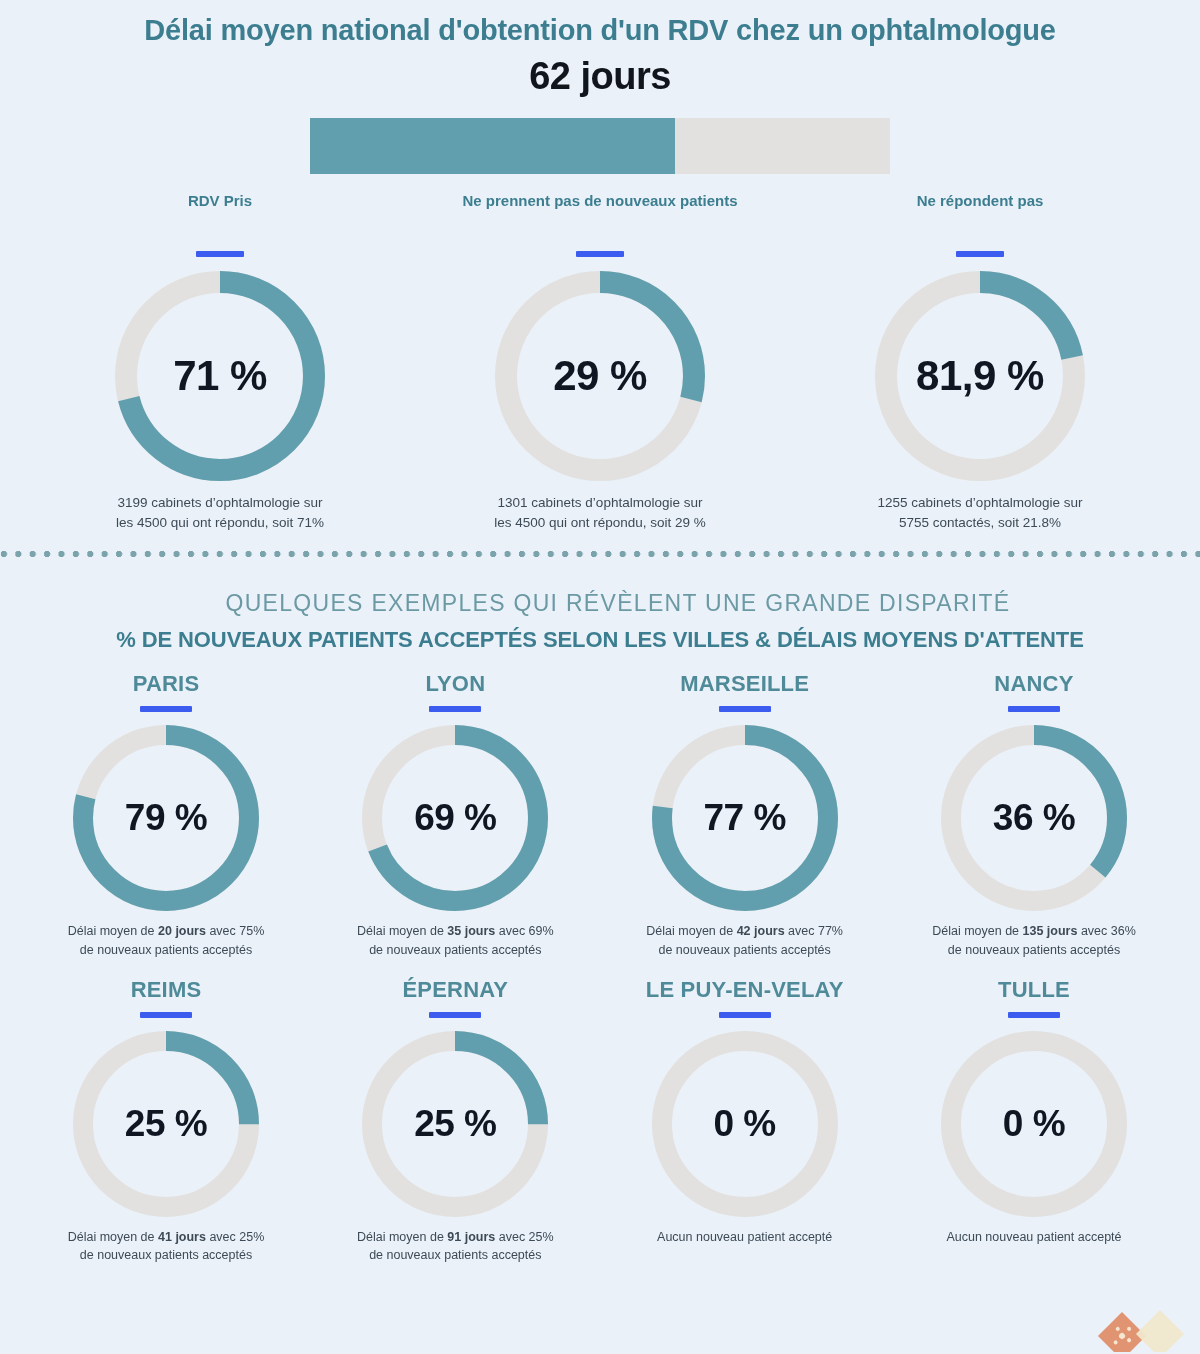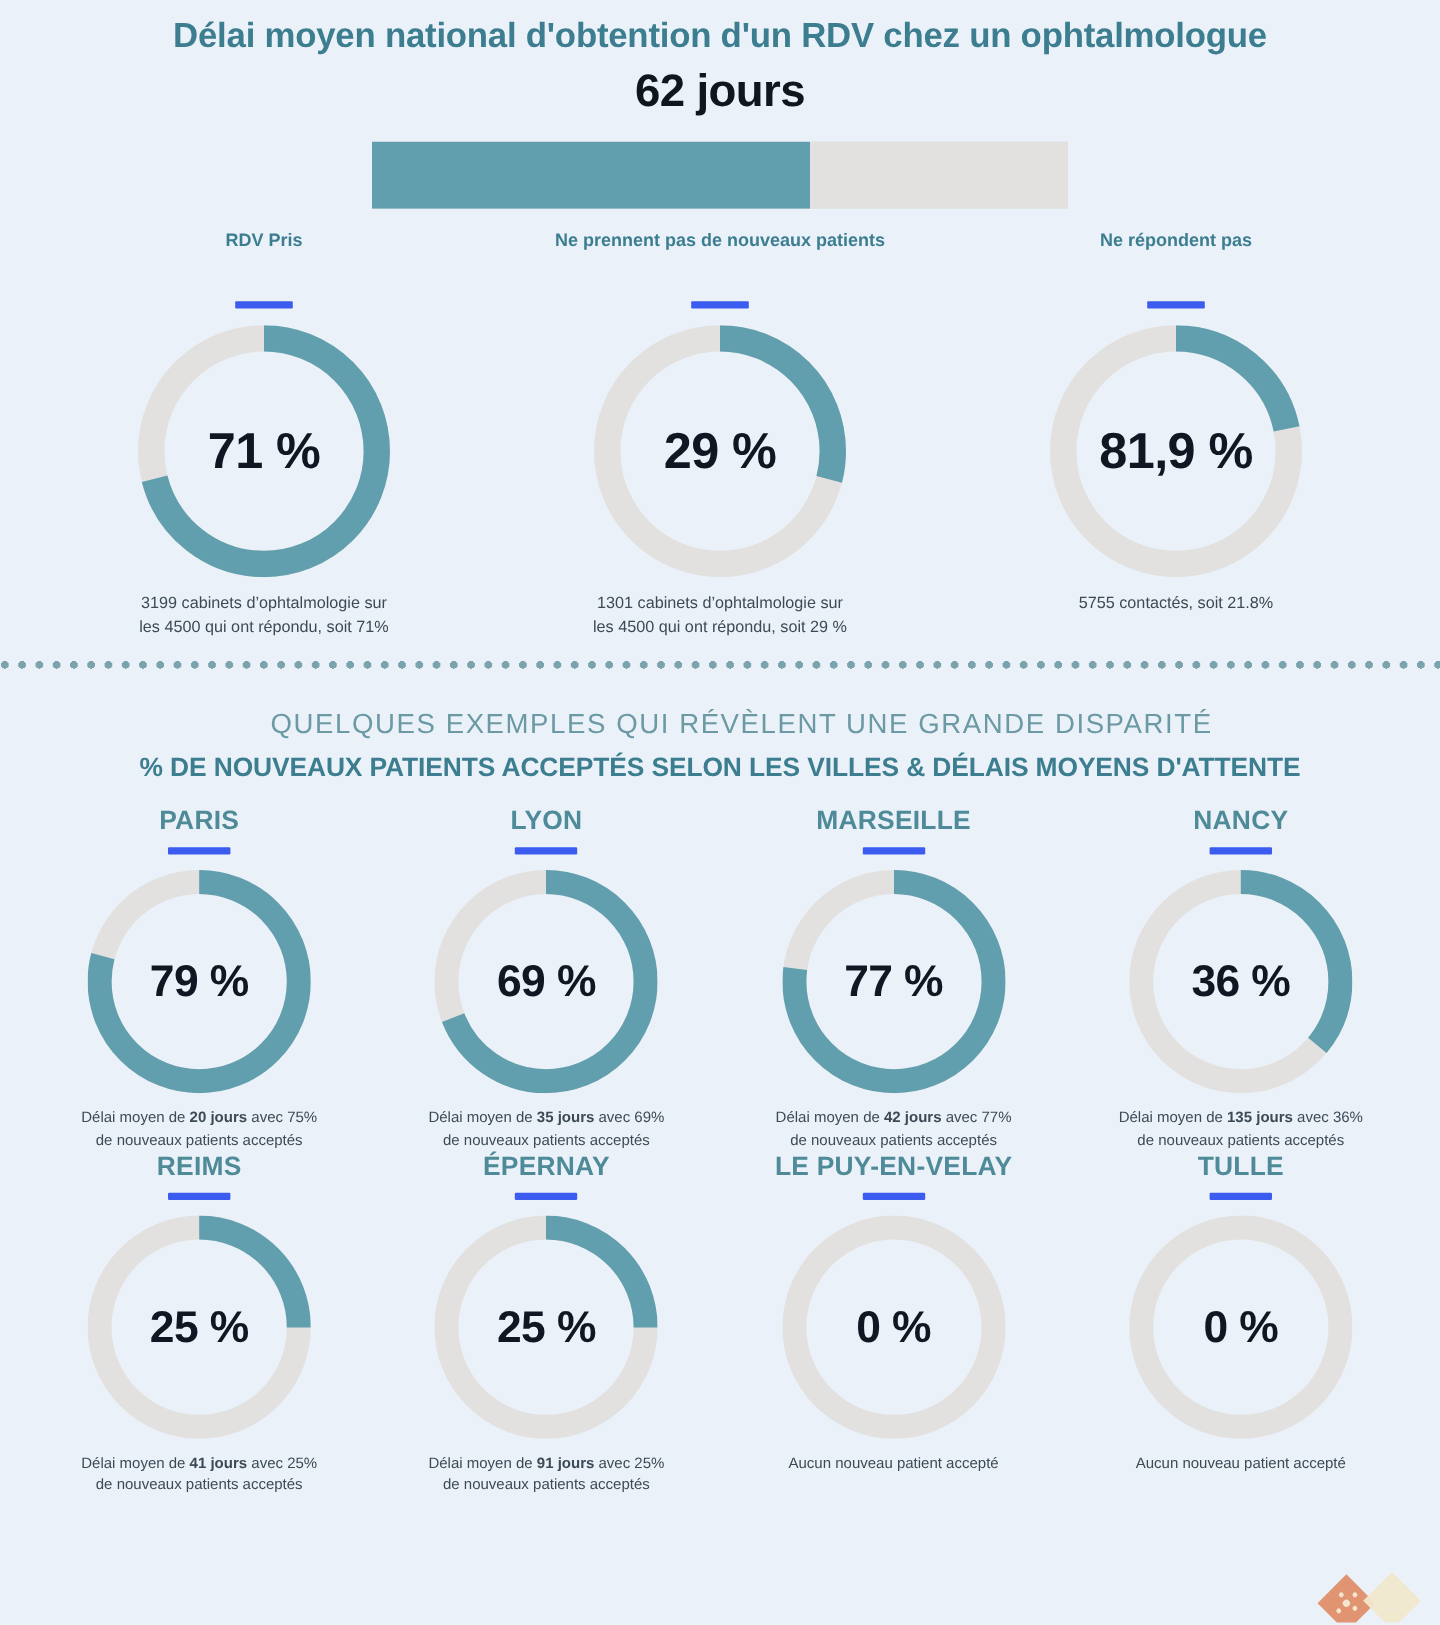--- a/index.html
+++ b/index.html
@@ -146,21 +146,21 @@
   }
 
   
   .city-row {
     display: flex;
     justify-content: space-between;
     padding: 0 30px;
     box-sizing: border-box;
   }
   .city-row.first { margin-top: 18px; }
-  .city-row.second { }
+  .city-row.second { margin-top: 18px; }
 
   .city-cell {
     width: 272px;
     text-align: center;
   }
   .city-title {
     font-size: 22px;
     font-weight: bold;
     color: #4f8a99;
     letter-spacing: 0.2px;
@@ -237,20 +237,21 @@
         <div class="cell-title">Ne répondent pas</div>
         <div class="accent-bar"></div>
         <div class="donut" style="width:210px;height:210px;">
           <svg width="210" height="210" viewBox="0 0 210 210">
             <circle cx="105" cy="105" r="94" fill="none" stroke="#e2e1df" stroke-width="22"></circle>
             <circle cx="105" cy="105" r="94" fill="none" stroke="#619fae" stroke-width="22" stroke-dasharray="128.76 461.86" transform="rotate(-90 105 105)"></circle>
           </svg>
           <div class="donut-label">81,9 %</div>
         </div>
         <div class="caption">
+          <div>1255 cabinets d’ophtalmologie sur</div>
           <div>5755 contactés, soit 21.8%</div>
         </div>
       </div>
     </div>
 
   <div class="dot-sep"></div>
 
   <div class="mid-head">
     <div class="mid-sub">QUELQUES EXEMPLES QUI RÉVÈLENT UNE GRANDE DISPARITÉ</div>
     <div class="mid-main">% DE NOUVEAUX PATIENTS ACCEPTÉS SELON LES VILLES &amp; DÉLAIS MOYENS D'ATTENTE</div>

